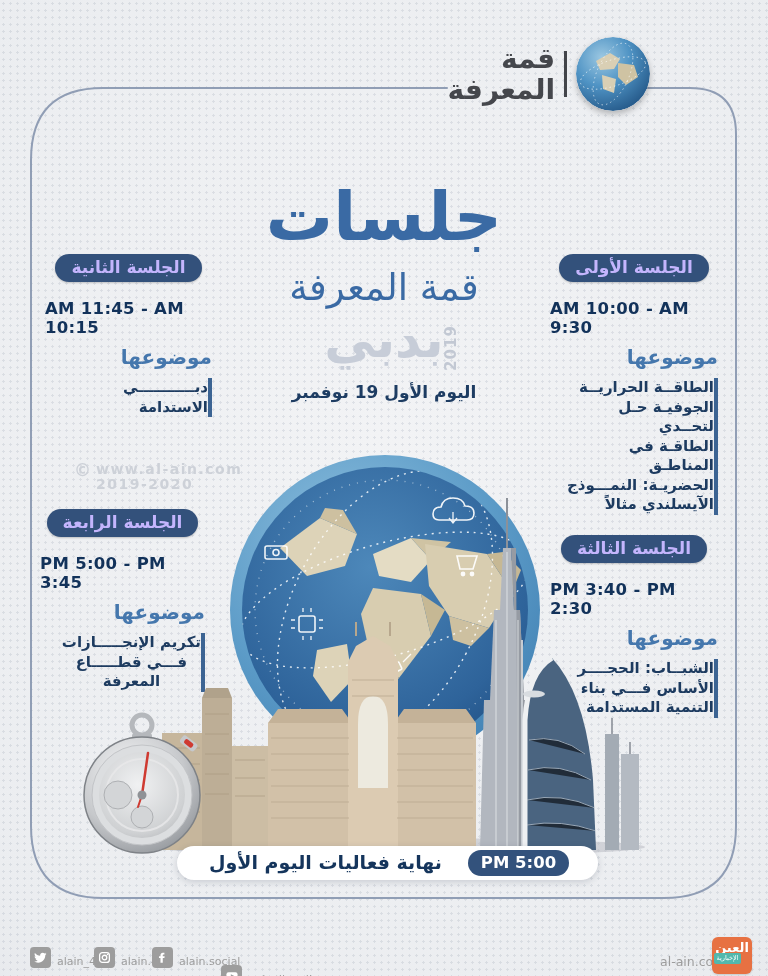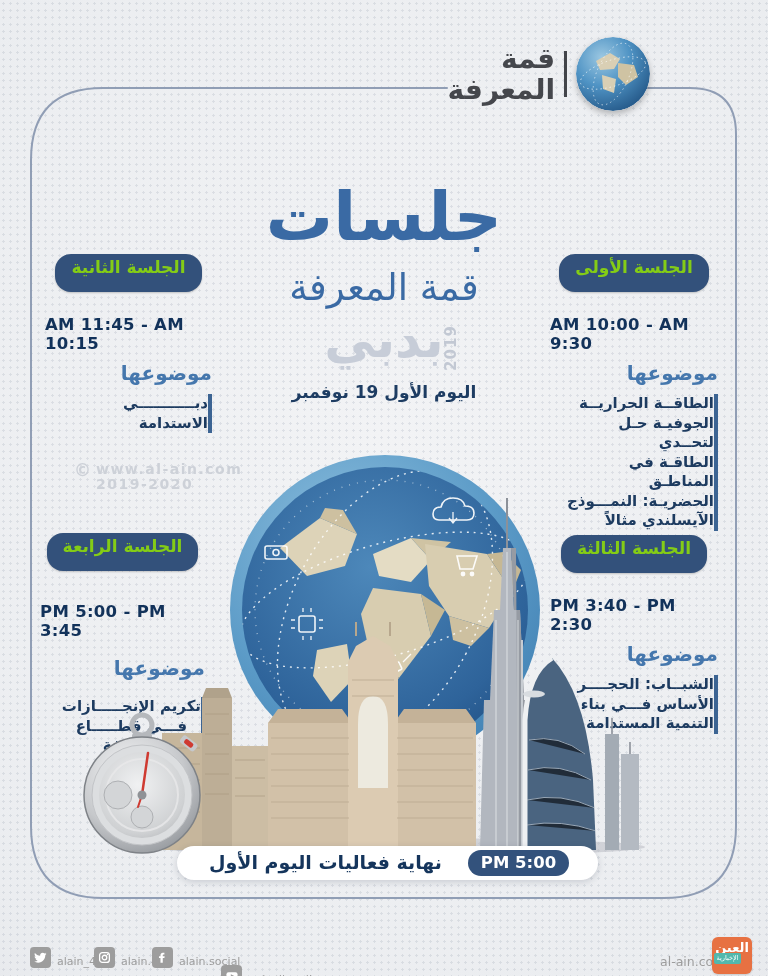--- a/index.html
+++ b/index.html
@@ -31,34 +31,34 @@
   .t-date{font-size:17px;font-weight:bold;color:#1d3c62;margin-top:16px;}
 
   
   .watermark{position:absolute;left:74px;top:462px;display:flex;gap:5px;align-items:flex-start;
     color:#cdd1d8;font-weight:bold;direction:ltr;}
   .wm-c{font-size:17px;line-height:17px;}
   .wm-lines{font-size:14px;line-height:15px;letter-spacing:1.5px;}
 
   
   .session{position:absolute;display:flex;flex-direction:column;direction:rtl;}
-  .badge{align-self:center;background:#33517b;color:#84cc16;font-weight:bold;font-size:17px;
-    padding:3px 16px 15px;border-radius:16px;white-space:nowrap;box-shadow:0 1px 2px rgba(0,0,0,.2);}
+  .badge{align-self:center;background:#33517b;color:#c4b5fd;font-weight:bold;font-size:17px;
+    padding:3px 16px 5px;border-radius:16px;white-space:nowrap;box-shadow:0 1px 2px rgba(0,0,0,.2);}
   .time{align-self:center;direction:ltr;unicode-bidi:isolate;color:#12325a;font-weight:bold;
-    font-size:16.5px;margin-top:23px;letter-spacing:.3px;}
+    font-size:16.5px;margin-top:17px;letter-spacing:.3px;}
   .topic-label{align-self:flex-start;color:#4577ad;font-weight:bold;font-size:20px;margin-top:8px;}
   .topic{align-self:flex-start;border-right:4px solid #3c6493;margin-top:9px;
     text-align:right;font-size:15px;font-weight:bold;color:#1d3b60;line-height:19.5px;white-space:pre-line;}
   .s-first {left:550px;top:254px;width:168px;}
   .s-first  .topic{margin-left:10px;}
   .s-second{left:45px; top:254px;width:167px;}
   .s-second .topic{margin-left:11px;}
   .s-third {left:550px;top:535px;width:168px;}
   .s-third  .topic{}
-  .s-fourth{left:40px; top:533px;width:165px;gap:8px;}
+  .s-fourth{left:40px; top:509px;width:165px;}
   .s-fourth .topic{margin-left:2px;text-align:center;}
 
   
   .closing{position:absolute;left:177px;top:846px;width:421px;height:34px;background:#fff;
     border-radius:17px;box-shadow:0 2px 7px rgba(40,50,70,.18);z-index:6;}
   .closing-text{position:absolute;left:16px;right:140px;top:0;height:36px;line-height:33px;
     text-align:center;font-size:19px;font-weight:bold;color:#15355c;direction:rtl;}
   .closing-time{position:absolute;right:29px;top:4px;width:101px;height:26px;background:#33527c;
     border-radius:13px;color:#fff;text-align:center;line-height:26px;font-weight:bold;
     font-size:16.5px;direction:ltr;}

